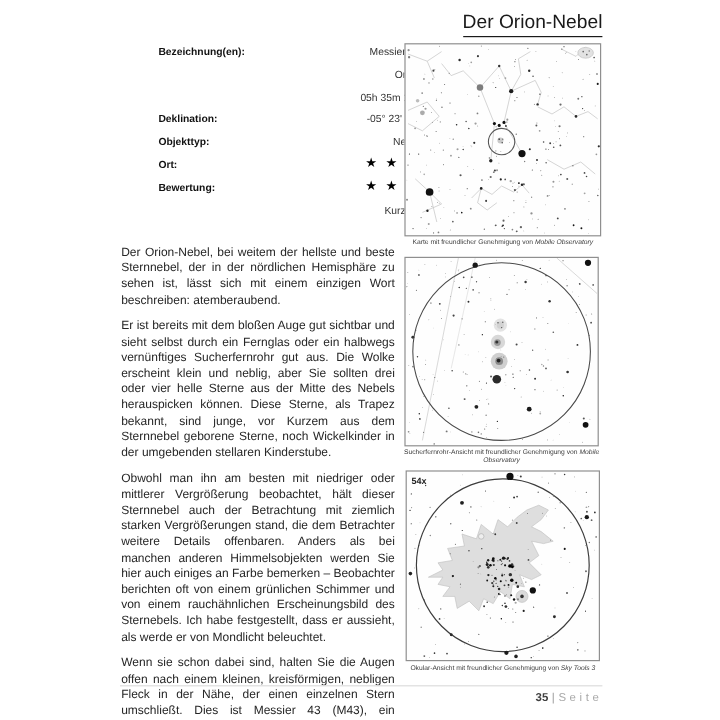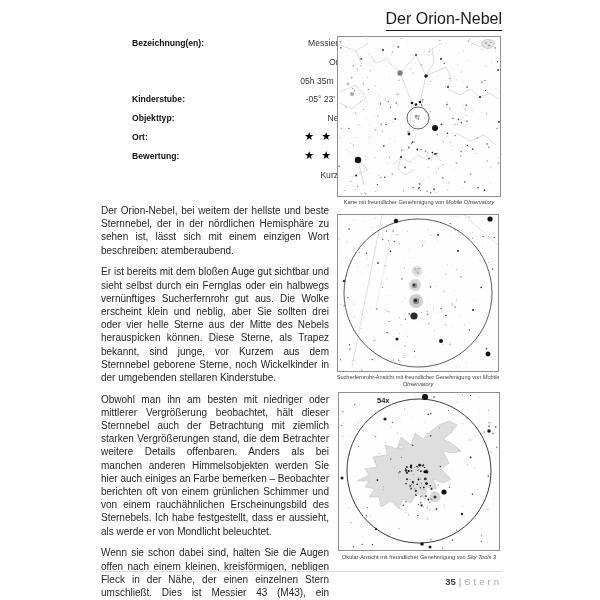--- a/index.html
+++ b/index.html
@@ -51,21 +51,21 @@
       <span class="lbl">Bezeichnung(en):</span>
       <span class="val">Messier 53</span>
     </div>
     <div class="row">
       <span class="val">Orion</span>
     </div>
     <div class="row">
       <span class="val">05h 35m 17s</span>
     </div>
     <div class="row">
-      <span class="lbl">Kinderstube:</span>
+      <span class="lbl">Deklination:</span>
       <span class="val">-05° 23' 28"</span>
     </div>
     <div class="row">
       <span class="lbl">Objekttyp:</span>
       <span class="val">Nebel</span>
     </div>
     <div class="row stars">
       <span class="lbl">Ort:</span>
       <span class="val">★ ★ ★</span>
     </div>
@@ -810,23 +810,23 @@
         <circle cx="79.6" cy="111.6" r="0.59" fill="rgb(45,45,45)"></circle>
         <circle cx="76.9" cy="97.8" r="1.08" fill="rgb(41,41,41)"></circle>
         <circle cx="81.8" cy="109.7" r="0.72" fill="rgb(68,68,68)"></circle>
         <circle cx="91.2" cy="92.7" r="0.81" fill="rgb(6,6,6)"></circle>
         <circle cx="82.6" cy="112.5" r="1.16" fill="rgb(51,51,51)"></circle>
         <circle cx="90.8" cy="117.4" r="0.40" fill="rgb(48,48,48)"></circle>
         <circle cx="92.5" cy="95.9" r="1.10" fill="rgb(47,47,47)"></circle>
         <circle cx="87.0" cy="103.1" r="0.85" fill="rgb(22,22,22)"></circle>
       </svg>
   </div>
-  <span class="mag" style="left:343px; top:396px;margin-left:34px;">54x</span>
+  <span class="mag" style="left:343px; top:396px;">54x</span>
   <div class="cap" style="left:329px; top:554px;">
     <span>Okular-Ansicht mit freundlicher Genehmigung von </span><i>Sky Tools 3</i>
   </div>
 
   <div class="rule"></div>
   <div class="footer">
-    <span class="num">35</span><span class="sep">|</span><span class="seite">Stern</span>
+    <span class="num">35</span><span class="sep">|</span><span class="seite">Seite</span>
   </div>
 
 </div>
 
 </body></html>

